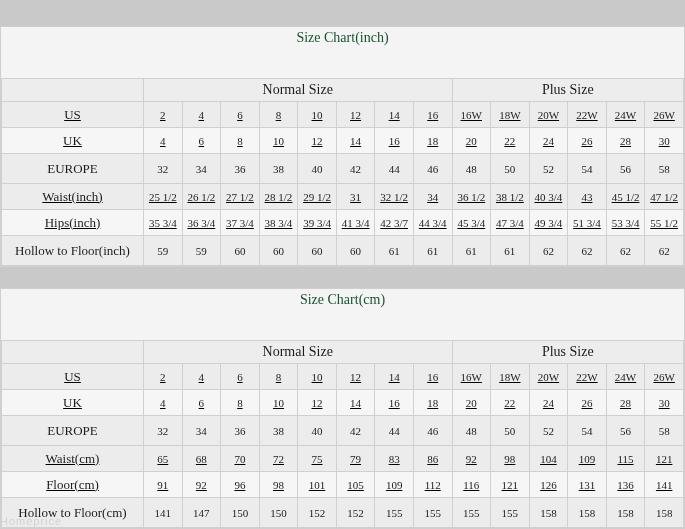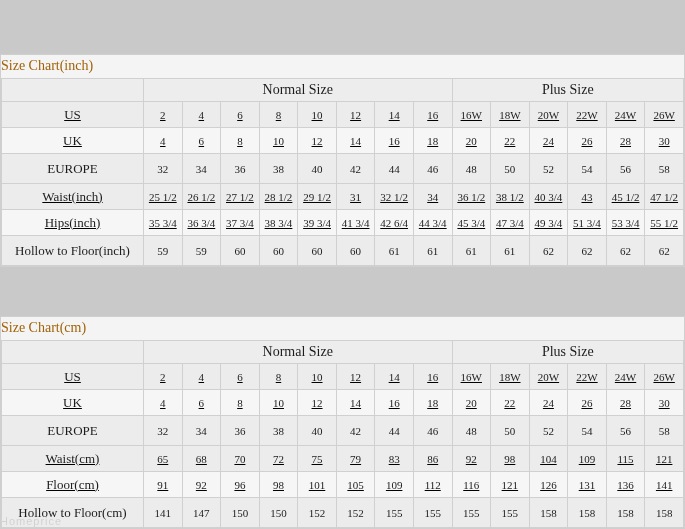--- a/index.html
+++ b/index.html
@@ -22,30 +22,31 @@
     flex-direction: column;
     justify-content: space-between;
   }
   .chart-block {
     background: #f4f4f4;
     width: 685px;
     box-sizing: border-box;
     border: 1px solid #cfcfcf;
   }
   .chart-title {
-    text-align: left;
+    text-align: center;
     font-size: 14px;
-    color: #a16207;
+    color: #14532d;
     padding: 3px 0 4px 0;
     font-family: "Liberation Serif", serif;
   }
   table.size-table {
     border-collapse: collapse;
     width: 100%;
     table-layout: fixed;
+    margin-top: 28px;
   }
   table.size-table td, table.size-table th {
     border: 1px solid #d0d0d0;
     text-align: center;
     font-family: "Liberation Serif", serif;
     color: #1c1c1c;
     font-weight: normal;
     padding: 0;
     white-space: nowrap;
     overflow: hidden;
@@ -172,21 +173,21 @@
           <td class="data-cell">47 1/2</td>
         </tr>
         <tr class="shade-b r-normal">
           <td class="row-label">Hips(inch)</td>
           <td class="data-cell">35 3/4</td>
           <td class="data-cell">36 3/4</td>
           <td class="data-cell">37 3/4</td>
           <td class="data-cell">38 3/4</td>
           <td class="data-cell">39 3/4</td>
           <td class="data-cell">41 3/4</td>
-          <td class="data-cell">42 6/4</td>
+          <td class="data-cell">42 3/7</td>
           <td class="data-cell">44 3/4</td>
           <td class="data-cell">45 3/4</td>
           <td class="data-cell">47 3/4</td>
           <td class="data-cell">49 3/4</td>
           <td class="data-cell">51 3/4</td>
           <td class="data-cell">53 3/4</td>
           <td class="data-cell">55 1/2</td>
         </tr>
         <tr class="shade-a r-tall">
           <td class="row-label">Hollow to Floor(inch)</td>

